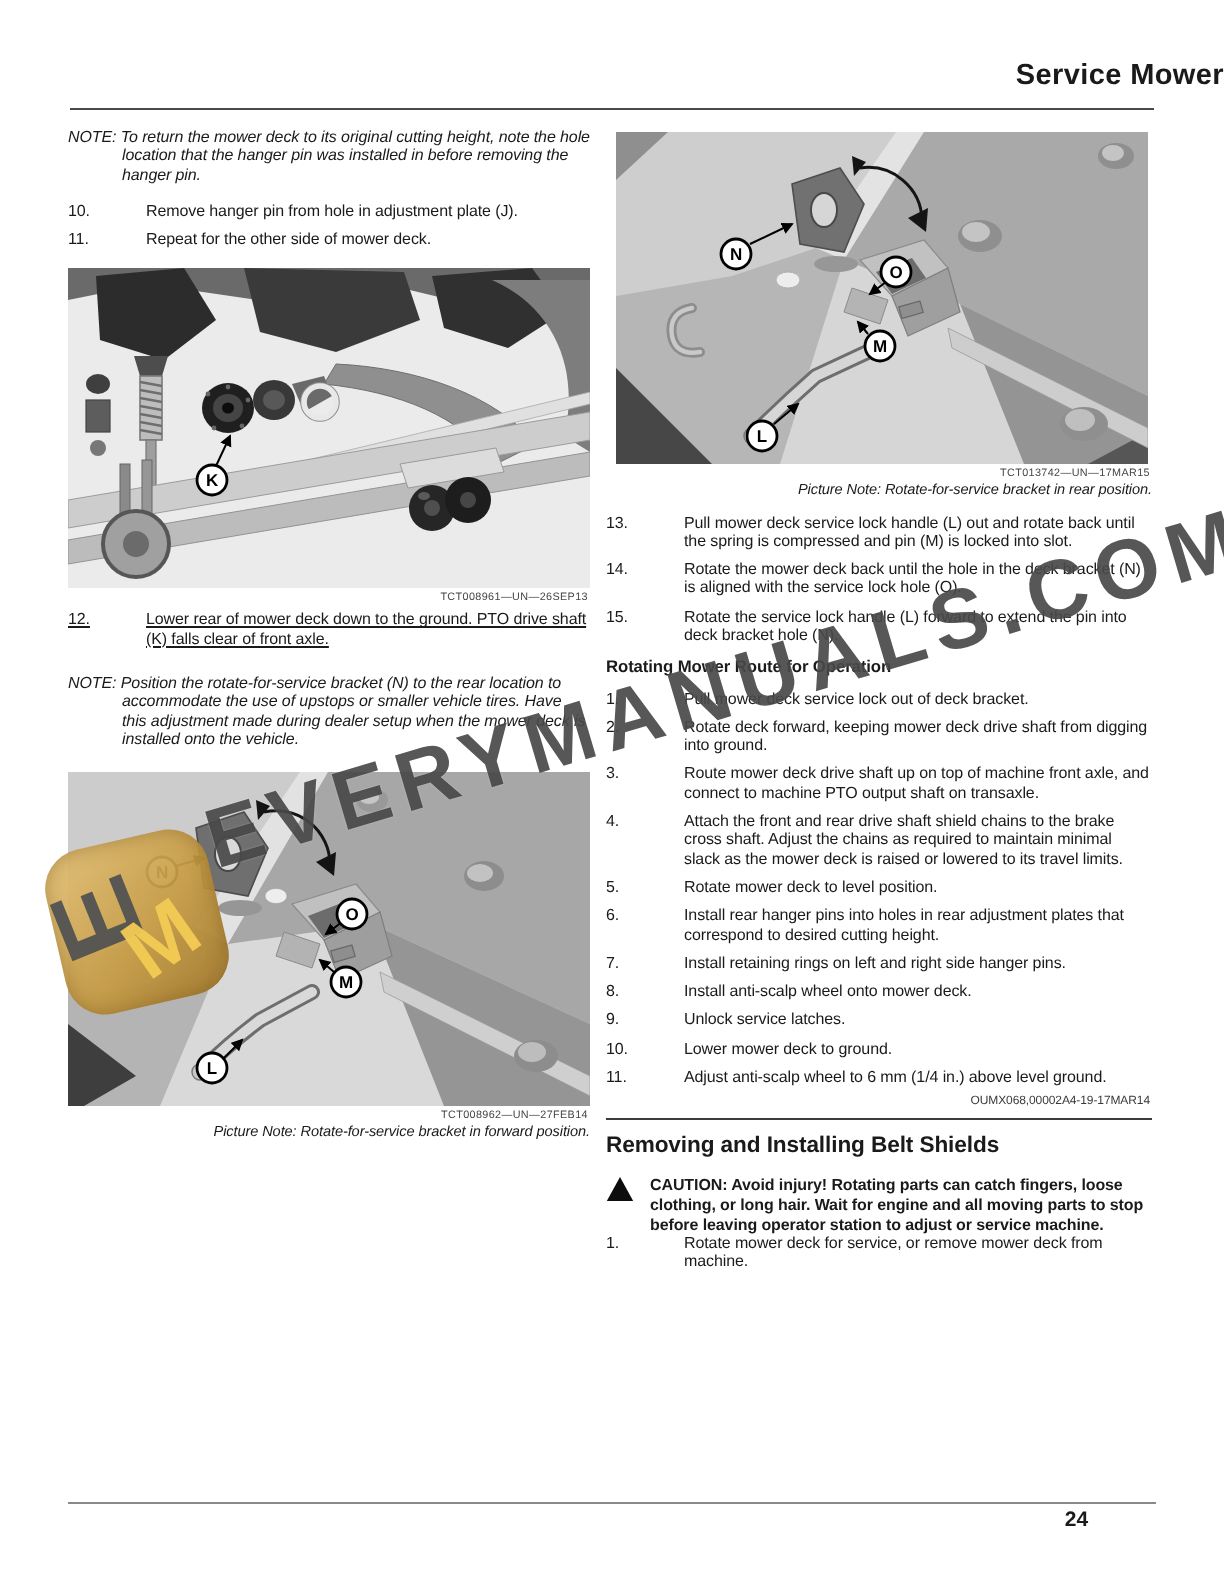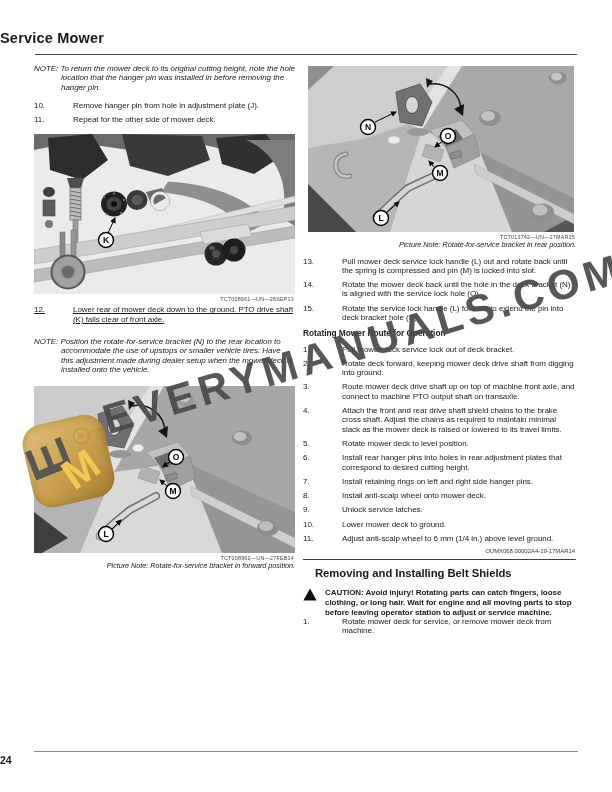--- a/index.html
+++ b/index.html
@@ -3,46 +3,46 @@
 <meta charset="utf-8">
 <style>
   html,body { margin:0; padding:0; }
   body {
     width:612px; height:792px; position:relative; overflow:hidden;
     background:#ffffff; color:#1a1a1a;
     font-family:"Liberation Sans", sans-serif;
     font-size:8px; line-height:9.3px; letter-spacing:-0.05px;
   }
   .title {
-    position:absolute; top:30px; left:0; width:612px; text-align:left;
+    position:absolute; top:30px; left:0; width:612px; text-align:right;
     font-size:14.5px; font-weight:bold; line-height:16px; letter-spacing:0.2px;
   }
   .header-rule { position:absolute; top:54px; left:35px; width:542px; border-top:1.4px solid #4a4a4a; }
   .col { position:absolute; }
   .col.left  { left:34px; top:64px; width:261px; }
   .col.right { left:303px; top:66px; width:273px; }
   .note { font-style:italic; padding-left:27px; text-indent:-27px; margin:0 0 9px 0; }
   .note.mid { margin:13px 0 12px 0; }
   .step { display:flex; margin:0 0 5px 0;gap:21px; }
   .step .num { flex:0 0 18px; }
   .step .txt { flex:1; }
   .fig { display:block; }
   .figcode { font-size:5.4px; line-height:6px; text-align:right; color:#454545; letter-spacing:0.2px; margin:2px 1px 3px 0; }
   .picnote { font-size:7.3px; line-height:8.5px; font-style:italic; text-align:right; margin:0 0 7px 0; }
   .subhead { font-weight:bold; font-size:8.4px; margin:2px 0 6px 0; }
   .refcode { font-size:6px; line-height:7px; text-align:right; color:#3a3a3a; margin:3px 1px 0 0; }
   .section-divider { border:none; border-top:1px solid #3c3c3c; margin:4px 0 7px 0; }
-  .heading2 { font-weight:bold; font-size:11.3px; line-height:13px; margin:2px 0 8px 12px; }
+  .heading2 { font-weight:bold; font-size:11.3px; line-height:13px; margin:2px 0 8px 0; }
   .caution { display:flex; font-weight:bold; margin:0 0 0 0; }
   .caution .cicon { flex:0 0 22px; padding-top:0; }
   .caution .ctext { flex:1; line-height:9.6px; }
   .removing-head { font-weight:bold; margin:16px 0 6px 0; }
   .note.last { margin:14px 0 0 0; }
   .footer-rule { position:absolute; top:751px; left:34px; width:544px; border-top:1.4px solid #8a8a8a; }
-  .pagenum { position:absolute; top:756px; left:0; width:596px; text-align:left; font-size:10.5px; font-weight:bold; }
+  .pagenum { position:absolute; top:756px; left:0; width:544px; text-align:right; font-size:10.5px; font-weight:bold; }
   .watermark {
     position:absolute; left:104px; top:416px; z-index:5; white-space:nowrap;
     transform:rotate(-16.5deg); transform-origin:0 50%;
     font-size:42px; font-weight:bold; letter-spacing:5px;
     color:rgba(64,64,64,0.88); text-shadow:0 0 1px rgba(255,255,255,0.35);
   }
   .wlogo {
     position:absolute; left:27px; top:419px; width:83px; height:84px; z-index:6;
     transform:rotate(-13deg); border-radius:20px; overflow:hidden;
     background:linear-gradient(140deg, rgba(228,193,118,0.93) 0%, rgba(199,156,68,0.93) 55%, rgba(164,122,44,0.93) 100%);

